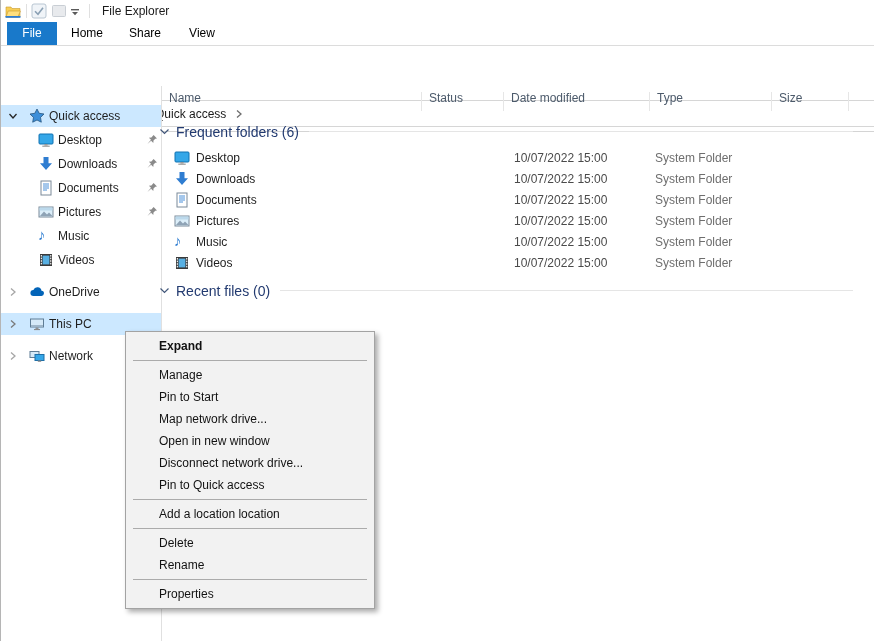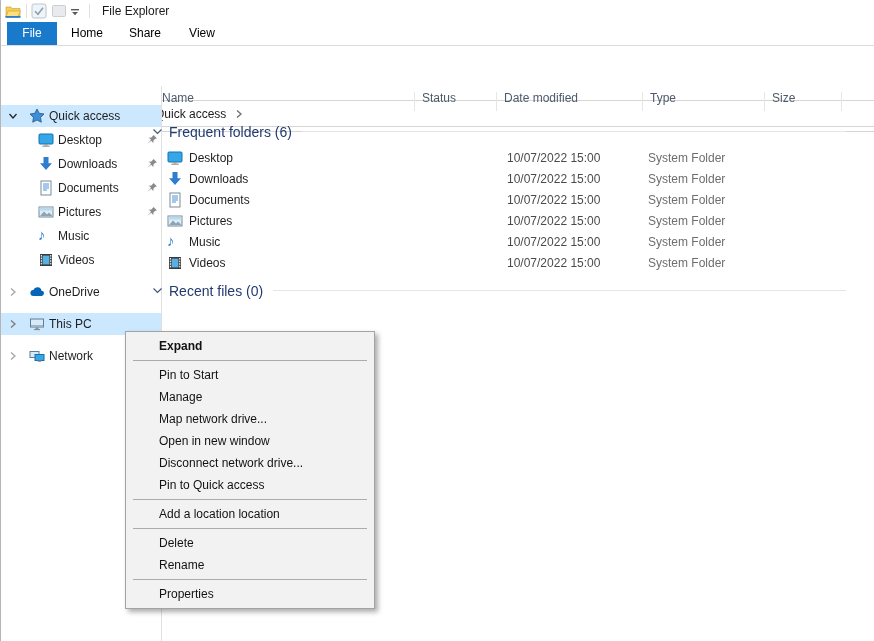--- a/index.html
+++ b/index.html
@@ -37,21 +37,21 @@
   .side-item.selected { background:#cce8ff; }
   .side-item .chev { position:absolute; left:7px; top:6px; width:10px; height:10px; }
   .side-item .ico { position:absolute; top:3px; width:16px; height:16px; }
   .side-item .lbl { position:absolute; top:4px; color:#1e1e1e; }
   .side-item .pin { position:absolute; left:145px; top:5px; width:12px; height:12px; }
   .lv1 .ico { left:28px; } .lv1 .lbl { left:48px; }
   .lv2 .ico { left:37px; } .lv2 .lbl { left:57px; }
   .music-note { position:absolute; left:37px; top:1px; font-size:15px; color:#2f7dd1; }
 
   
-  .content { position:absolute; left:144px; top:86px; width:713px; height:555px; }
+  .content { position:absolute; left:151px; top:86px; width:713px; height:555px; }
   .colhead { position:absolute; top:5px; color:#4c5a6b; }
   .colsep { position:absolute; top:6px; width:1px; height:19px; background:#e6e6e6; }
   .group { position:absolute; left:7px; right:12px; display:flex; align-items:center; height:17px; }
   .group .gchev { width:11px; height:11px; margin-right:6px; }
   .group .glabel { font-size:14px; color:#223a70; white-space:nowrap; }
   .group .rule { flex:1; height:1px; background:#e5e5e5; margin-left:10px; }
   .file-row { position:absolute; left:0; width:713px; height:21px; }
   .file-row .ico { position:absolute; left:22px; top:2px; width:16px; height:16px; }
   .file-row .fname { position:absolute; left:44px; top:3px; color:#1e1e1e; }
   .file-row .fdate { position:absolute; left:362px; top:3px; color:#4a4a4a; }
@@ -335,22 +335,22 @@
         <path d="M1.5 3.5l4 4 4-4" stroke="#42577a" stroke-width="1.2" fill="none"></path>
       </svg>
       <span class="glabel">Recent files (0)</span>
       <div class="rule"></div>
     </div>
   </div>
 
   <div class="ctx">
     <div class="menu-item bold">Expand</div>
     <div class="menu-sep"></div>
+    <div class="menu-item">Manage</div>
     <div class="menu-item">Pin to Start</div>
-    <div class="menu-item">Manage</div>
     <div class="menu-item">Map network drive...</div>
     <div class="menu-item">Open in new window</div>
     <div class="menu-item">Disconnect network drive...</div>
     <div class="menu-item">Pin to Quick access</div>
     <div class="menu-sep"></div>
     <div class="menu-item">Add a location location</div>
     <div class="menu-sep"></div>
     <div class="menu-item">Delete</div>
     <div class="menu-item">Rename</div>
     <div class="menu-sep"></div>

